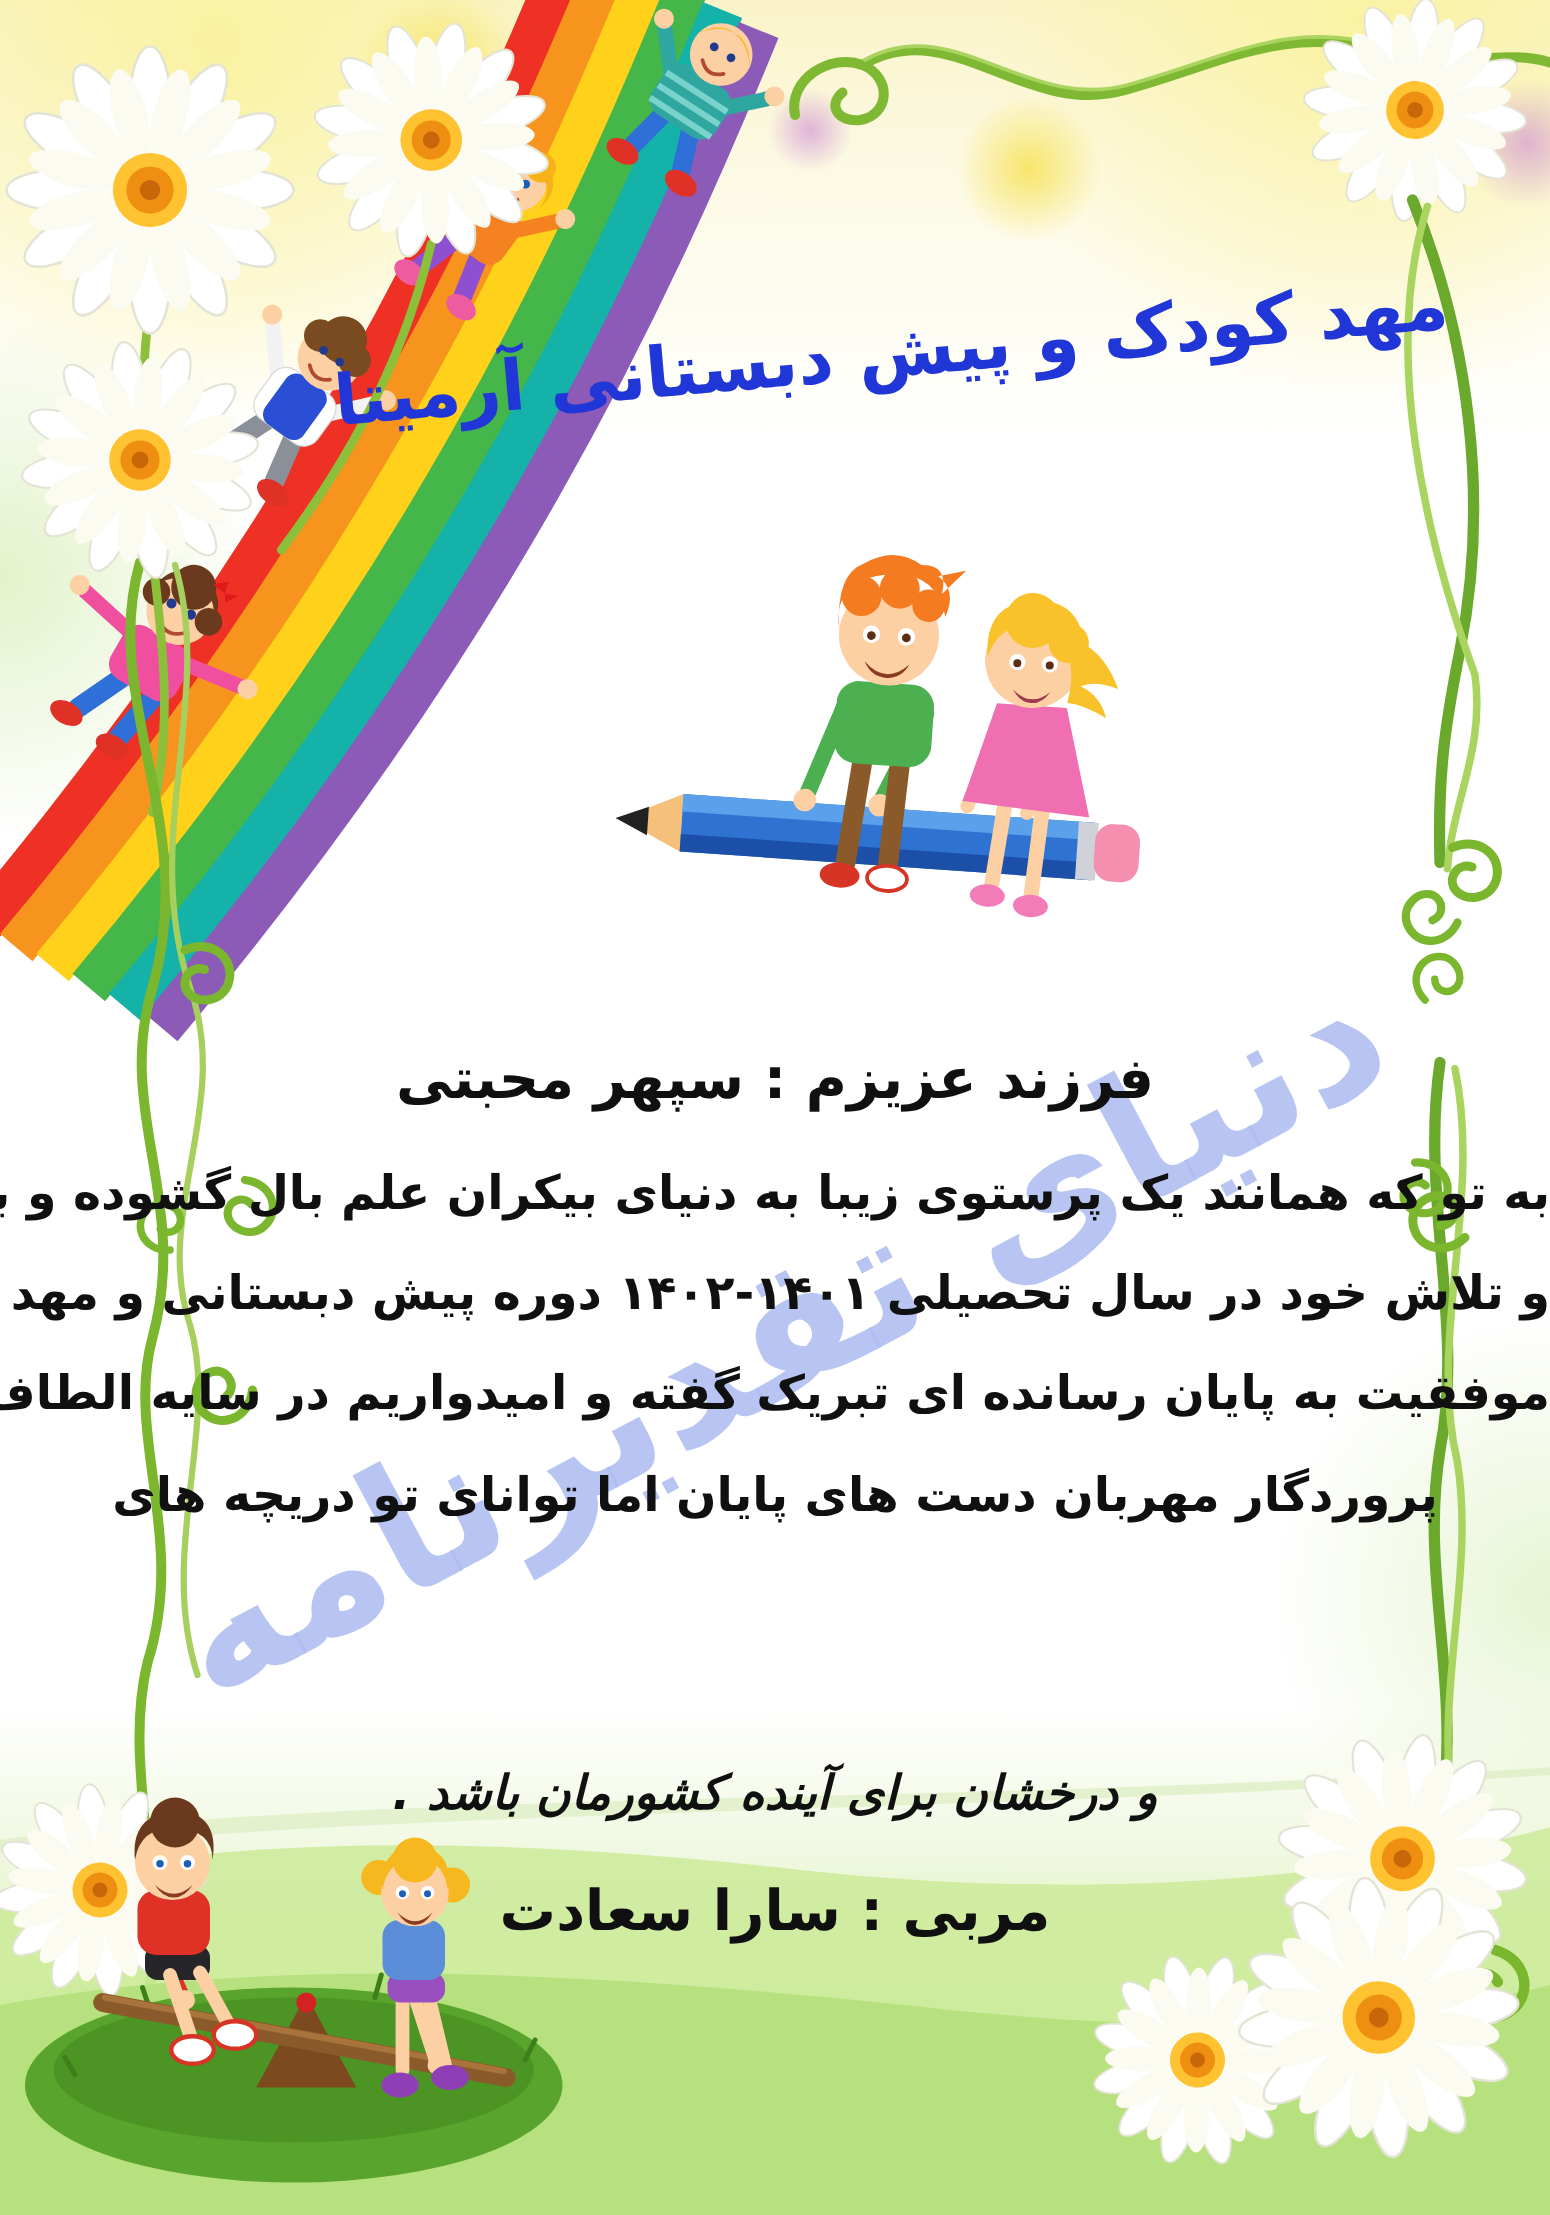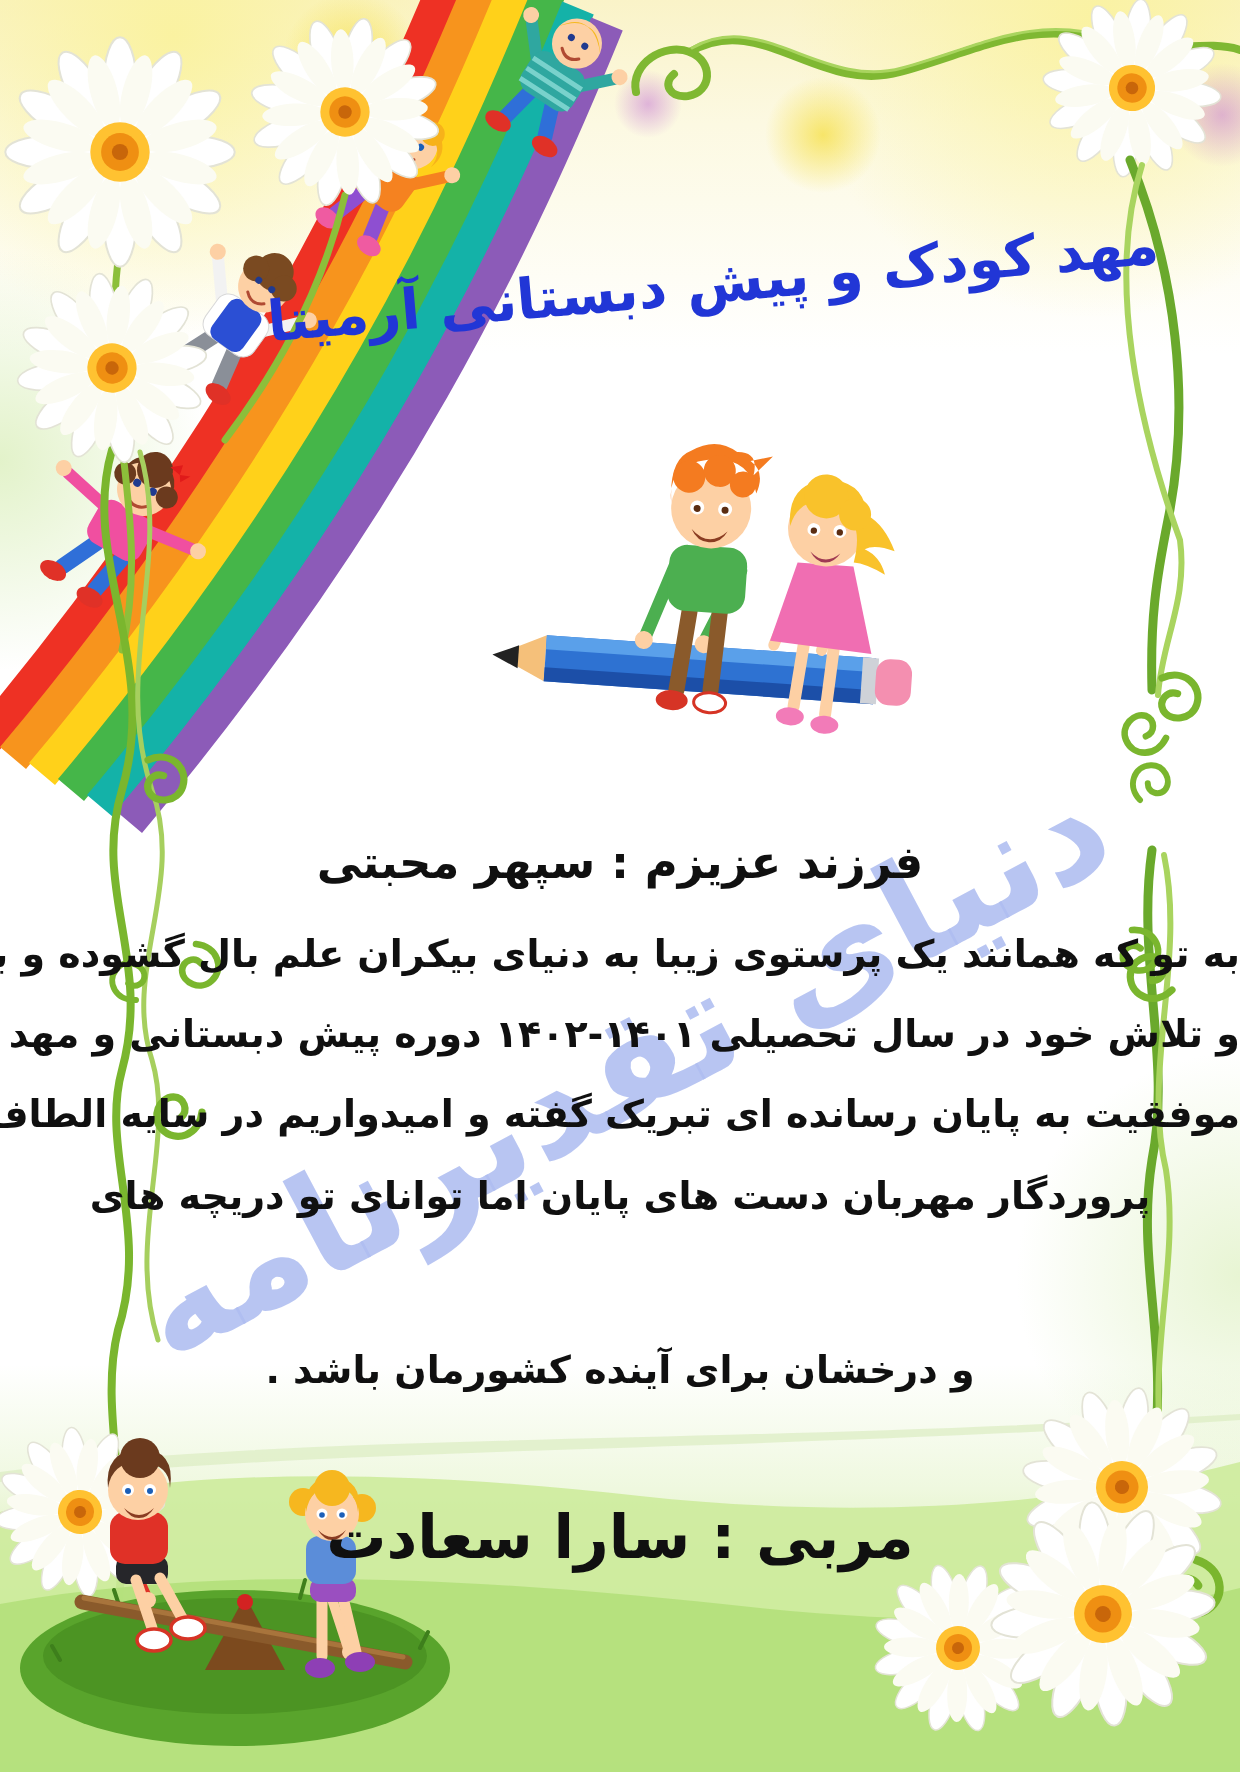--- a/index.html
+++ b/index.html
@@ -19,22 +19,22 @@
     font-size:142px;font-weight:bold;text-align:center;white-space:nowrap;
     color:rgba(174,189,240,.88);direction:rtl;
     transform:rotate(-28deg);transform-origin:50% 50%;
     pointer-events:none;
   }
   .txt{position:absolute;left:0;width:1240px;z-index:3;direction:rtl;text-align:center;white-space:nowrap;color:#101010;}
   .title{top:248px;left:320px;width:840px;font-size:56px;font-weight:bold;color:#2136d6;transform:rotate(-5deg);}
   .recipient{top:836px;font-size:45px;font-weight:bold;}
   .line{font-size:38px;font-weight:bold;}
   .l1{top:932px;} .l2{top:1012px;} .l3{top:1092px;}
-  .l4{top:1174px;} .l5{top:1254px;} .l6{top:1348px;}
-  .teacher{top:1502px;font-size:60px;font-weight:bold;}
+  .l4{top:1174px;} .l5{top:1254px;} .l6{top:1412px;font-style:italic;}
+  .teacher{top:1502px;font-size:45px;font-weight:bold;}
 </style>
 </head>
 <body>
 
 <div class="page">
 
 <svg class="deco" width="1240" height="1772" viewBox="0 0 1240 1772" aria-hidden="true">
   <defs>
     <g id="daisy">
       <g>

